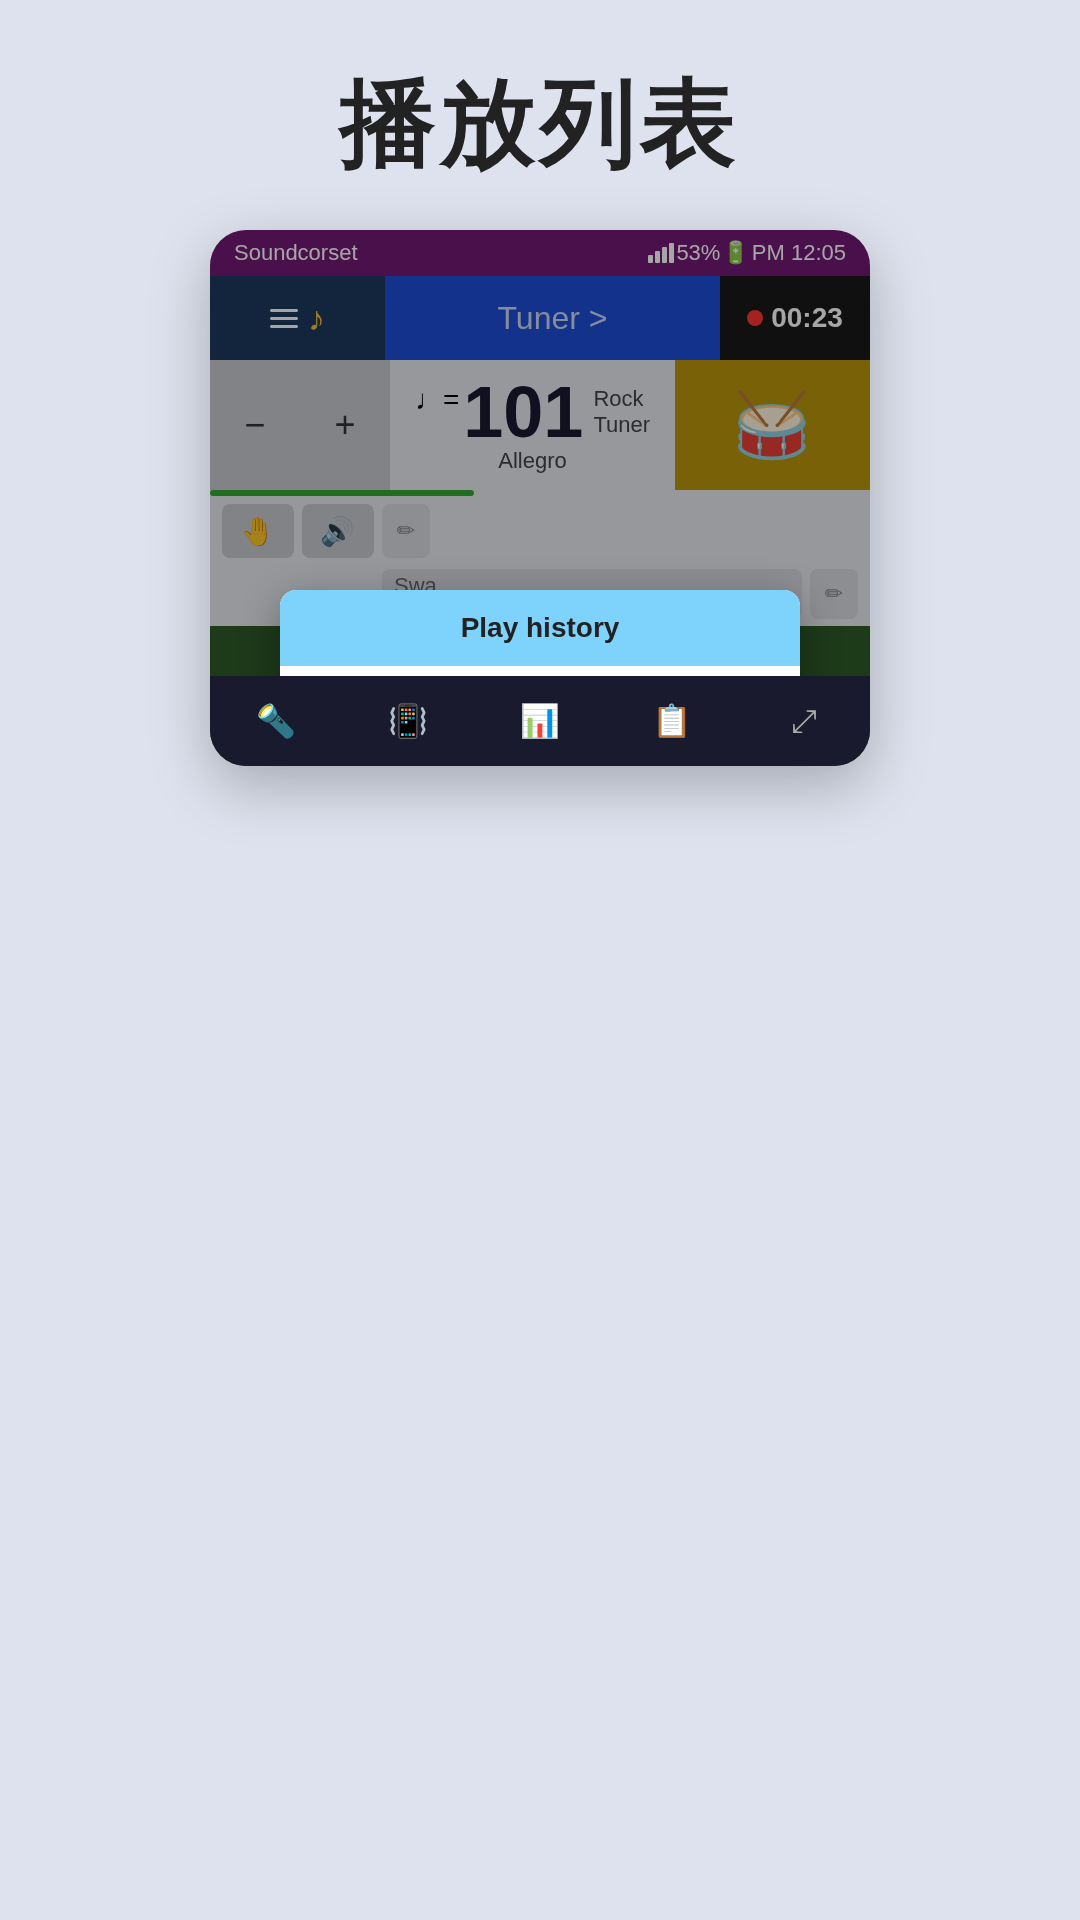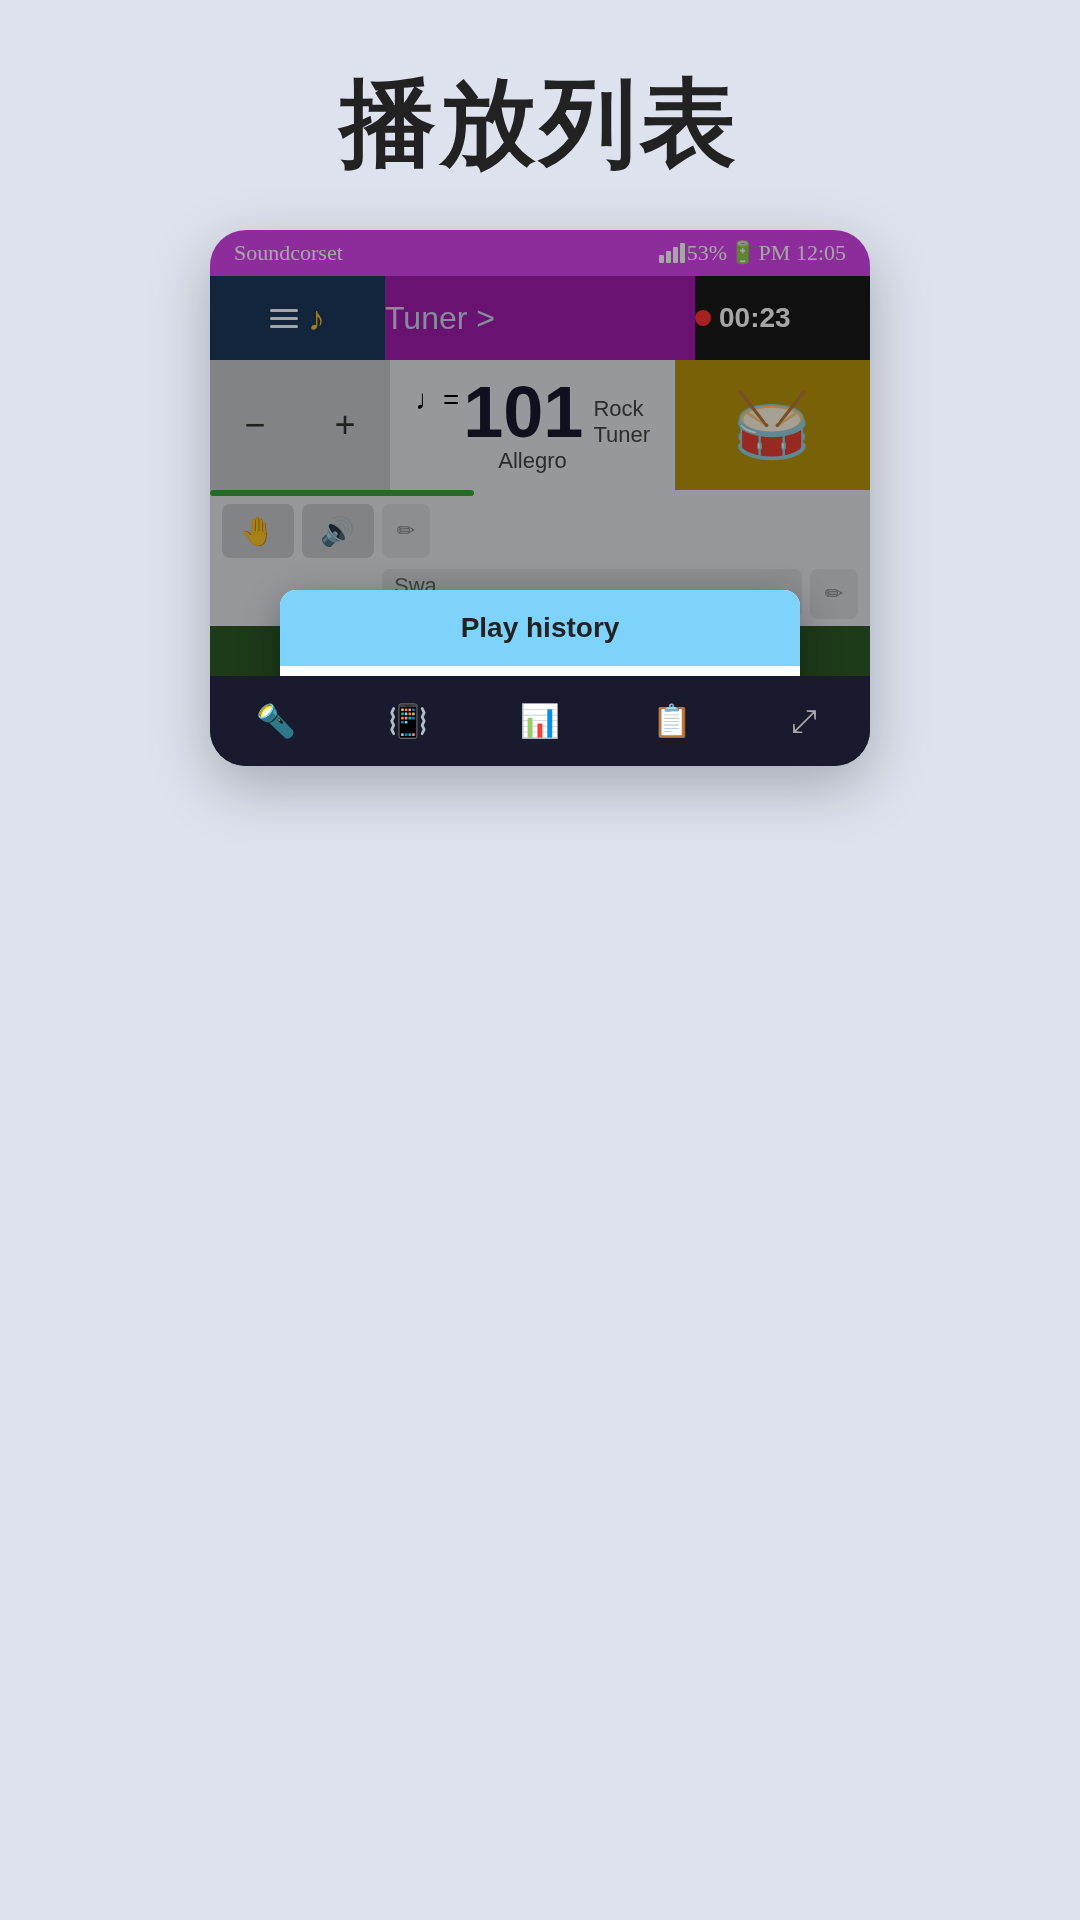--- a/index.html
+++ b/index.html
@@ -31,28 +31,27 @@
       width: 660px;
       margin: 0 auto;
       background: #f0f2f8;
       border-radius: 36px;
       overflow: hidden;
       box-shadow: 0 20px 60px rgba(0,0,0,0.25);
     }
 
     
     .status-bar {
-      background: #d946ef;
+      background: #701a75;
       color: #fff;
       display: flex;
       justify-content: space-between;
       align-items: center;
       padding: 10px 24px;
       font-size: 22px;
-      font-family: Liberation Serif, serif;
     }
 
     .status-right {
       display: flex;
       align-items: center;
       gap: 2px;
     }
 
     
     .nav-bar {
@@ -83,32 +82,34 @@
       border-radius: 2px;
     }
 
     .music-note-icon {
       font-size: 34px;
       color: #f0c040;
     }
 
     .nav-tuner {
       flex: 1;
-      background: #a21caf;
-      display: flex;
-      align-items: center;
+      background: #1d4ed8;
+      display: flex;
+      align-items: center;
+      justify-content: center;
       font-size: 32px;
       color: #ccd8ee;
     }
 
     .nav-timer {
       background: #1a1a1a;
-      width: 175px;
-      display: flex;
-      align-items: center;
+      width: 150px;
+      display: flex;
+      align-items: center;
+      justify-content: center;
       gap: 8px;
       font-size: 28px;
       color: white;
       font-weight: bold;
     }
 
     .record-dot {
       width: 16px;
       height: 16px;
       background: #ff3333;
@@ -345,21 +346,21 @@
         <span>−</span>
       </button>
       <button class="tempo-btn">
         <span>+</span>
       </button>
     </div>
     <div class="tempo-display">
       <div style="display:flex;align-items:flex-start;gap:4px">
         <span style="font-size:28px;margin-top:8px">♩=</span>
         <span class="tempo-value">101</span>
-        <div style="display:flex;flex-direction:column;justify-content:center;font-size:22px;color:#444;margin-top:20px;margin-left:6px">
+        <div style="display:flex;flex-direction:column;justify-content:center;font-size:22px;color:#444;margin-top:10px;margin-left:6px">
           <span>Rock</span>
           <span>Tuner</span>
         </div>
       </div>
       <span class="tempo-label">Allegro</span>
     </div>
     <div class="drum-btn">
       <span class="drum-icon">🥁</span>
     </div>
   </div>

